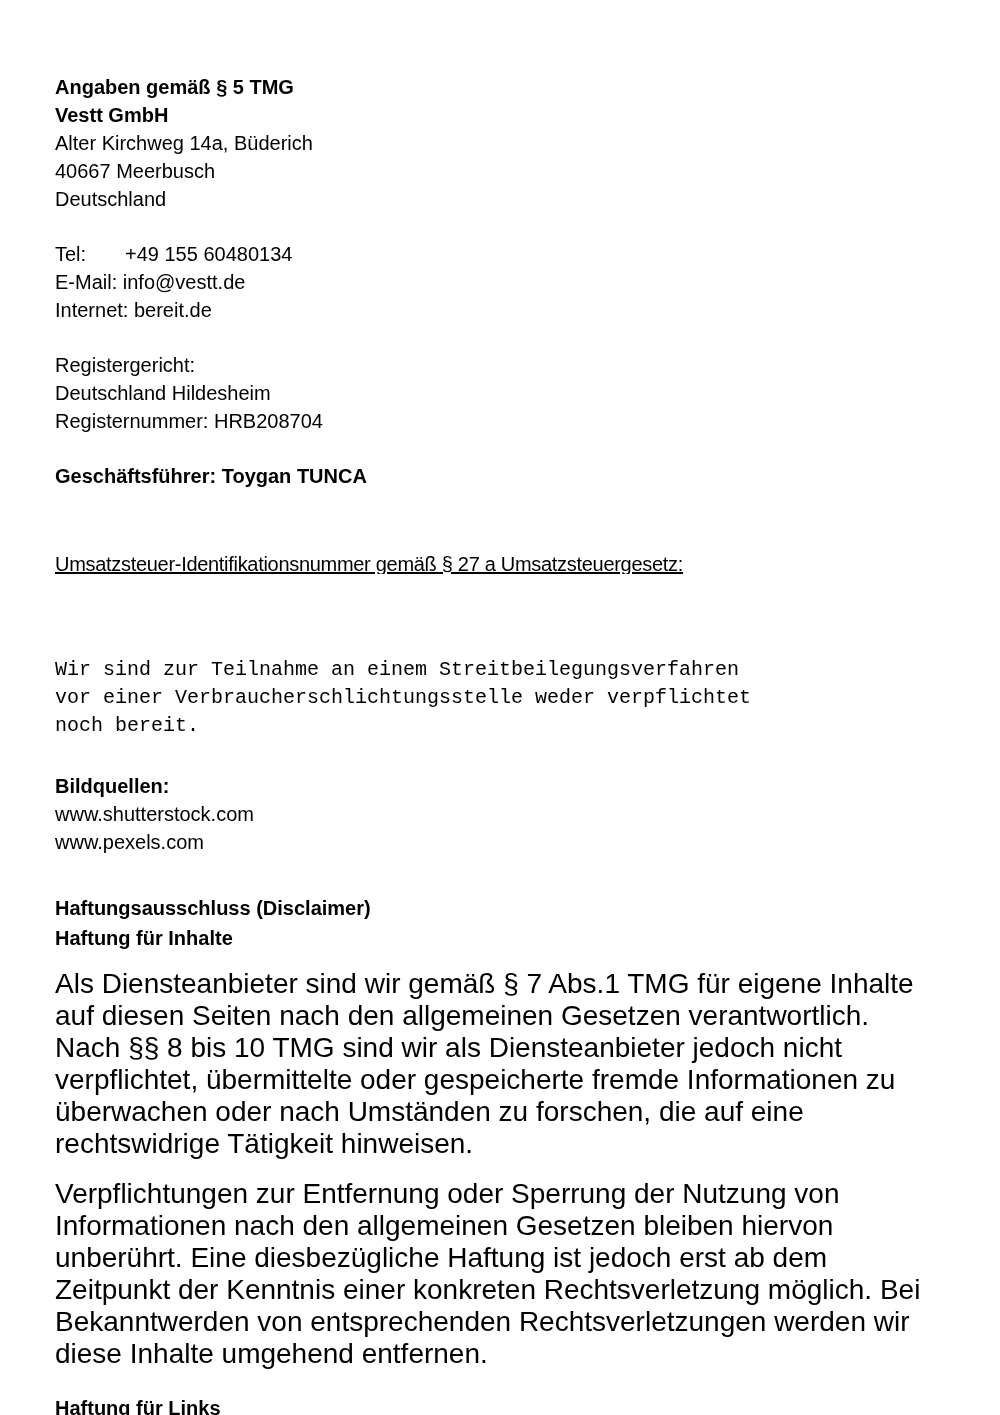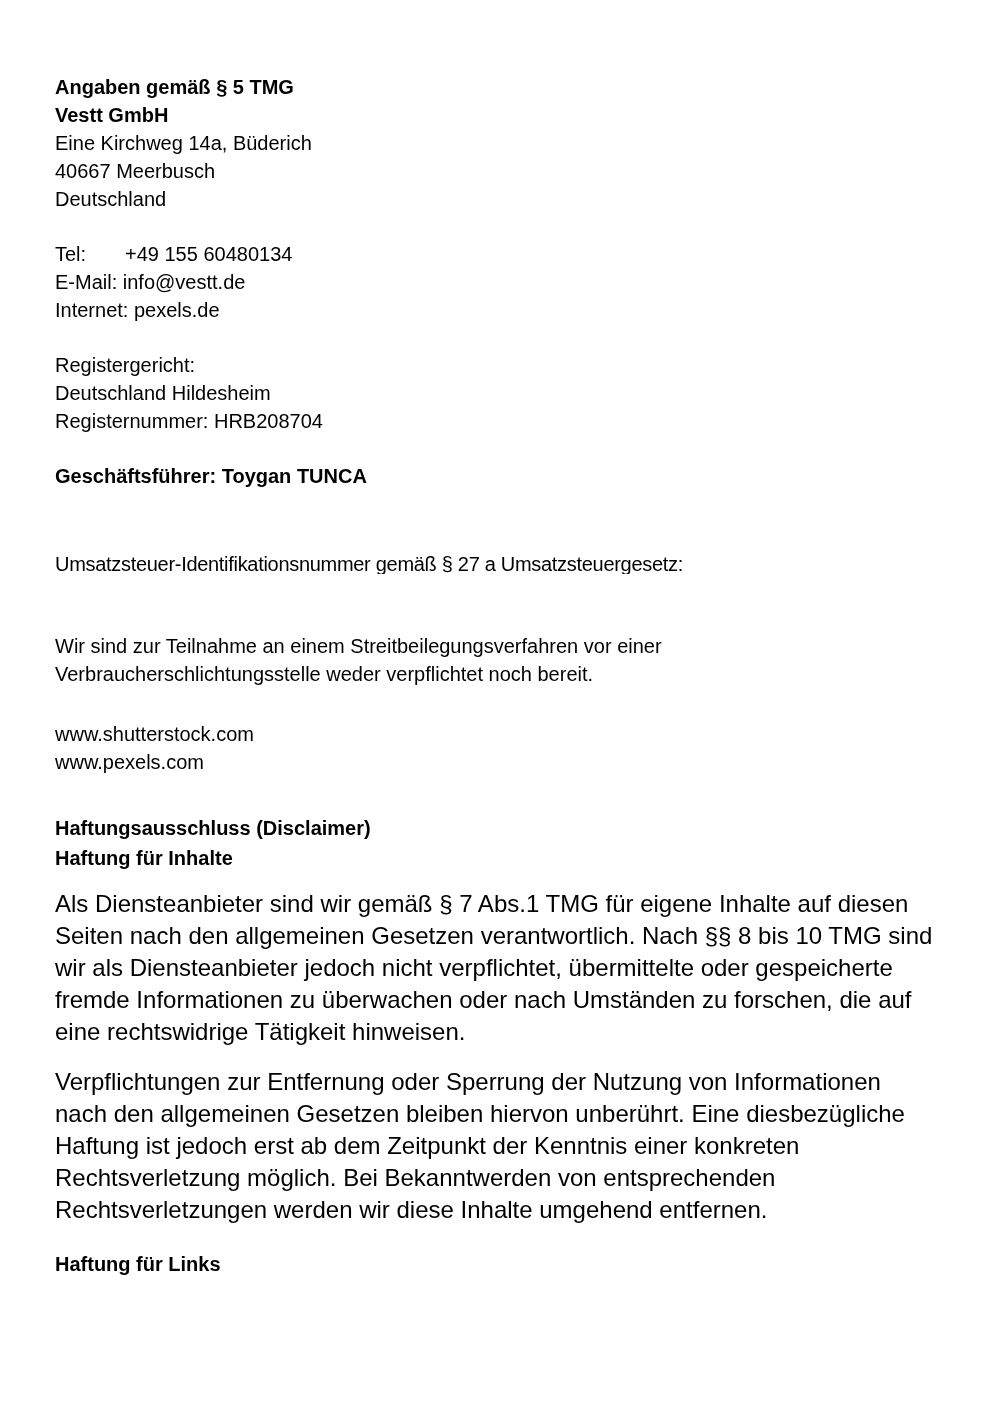--- a/index.html
+++ b/index.html
@@ -27,80 +27,83 @@
     line-height: 28px;
     white-space: pre-wrap;
   }
   .bold { font-weight: bold; }
   .block { margin: 0 0 27px 0; }
   .block-lg { margin: 12px 0 60px 0; }
   
   .vat-line {
     height: 24px;
     overflow: hidden;
-    margin: 0 0 58px 0;
+    margin: 0 0 82px 0;
     letter-spacing: -0.3px;
+    text-decoration: underline;
   }
   .odr-heading { margin: 0 0 22px 0; }
   .odr-link { margin: 0 0 28px 0; }
   .dispute-statement {
     max-width: 730px;
     margin: 0 0 32px 0;
+    font-family: Liberation Mono, monospace;
   }
   .image-sources { margin: 0 0 37px 0; }
   .disclaimer-headings { margin: 4px 0 15px 0; }
   .disclaimer-headings .line { line-height: 30px; }
   .para {
-    font-size: 24px;
+    font-size: 28px;
     line-height: 32px;
     max-width: 880px;
     margin: 0 0 18px 0;
   }
   .para-2 { margin-bottom: 24px; }
   .tel-label {
     display: inline-block;
     min-width: 70px;
   }
 </style>
 </head>
 <body>
 
 <div class="page">
 
   <div class="block">
     <div class="line bold">Angaben gemäß § 5 TMG</div>
     <div class="line bold">Vestt GmbH</div>
-    <div class="line">Eine Kirchweg 14a, Büderich</div>
+    <div class="line">Alter Kirchweg 14a, Büderich</div>
     <div class="line">40667 Meerbusch</div>
     <div class="line">Deutschland</div>
   </div>
 
   <div class="block">
     <div class="line"><span class="tel-label">Tel:</span><span>+49 155 60480134</span></div>
     <div class="line"><span>E-Mail:</span> <span>info@vestt.de</span></div>
-    <div class="line"><span>Internet:</span> <span>pexels.de</span></div>
+    <div class="line"><span>Internet:</span> <span>bereit.de</span></div>
   </div>
 
   <div class="block">
     <div class="line">Registergericht:</div>
     <div class="line">Deutschland Hildesheim</div>
     <div class="line">Registernummer: HRB208704</div>
   </div>
 
   <div class="block-lg">
     <div class="line bold">Geschäftsführer: Toygan TUNCA</div>
   </div>
 
   <div class="vat-line">
     <div class="line">Umsatzsteuer-Identifikationsnummer gemäß § 27 a Umsatzsteuergesetz:</div>
   </div>
 
   <div class="line dispute-statement">Wir sind zur Teilnahme an einem Streitbeilegungsverfahren vor einer Verbraucherschlichtungsstelle weder verpflichtet noch bereit.</div>
 
   <div class="image-sources">
+    <div class="line bold">Bildquellen:</div>
     <div class="line">www.shutterstock.com</div>
     <div class="line">www.pexels.com</div>
   </div>
 
   <div class="disclaimer-headings">
     <div class="line bold">Haftungsausschluss (Disclaimer)</div>
     <div class="line bold">Haftung für Inhalte</div>
   </div>
 
   <p class="para">Als Diensteanbieter sind wir gemäß § 7 Abs.1 TMG für eigene Inhalte auf diesen Seiten nach den allgemeinen Gesetzen verantwortlich. Nach §§ 8 bis 10 TMG sind wir als Diensteanbieter jedoch nicht verpflichtet, übermittelte oder gespeicherte fremde Informationen zu überwachen oder nach Umständen zu forschen, die auf eine rechtswidrige Tätigkeit hinweisen.</p>

